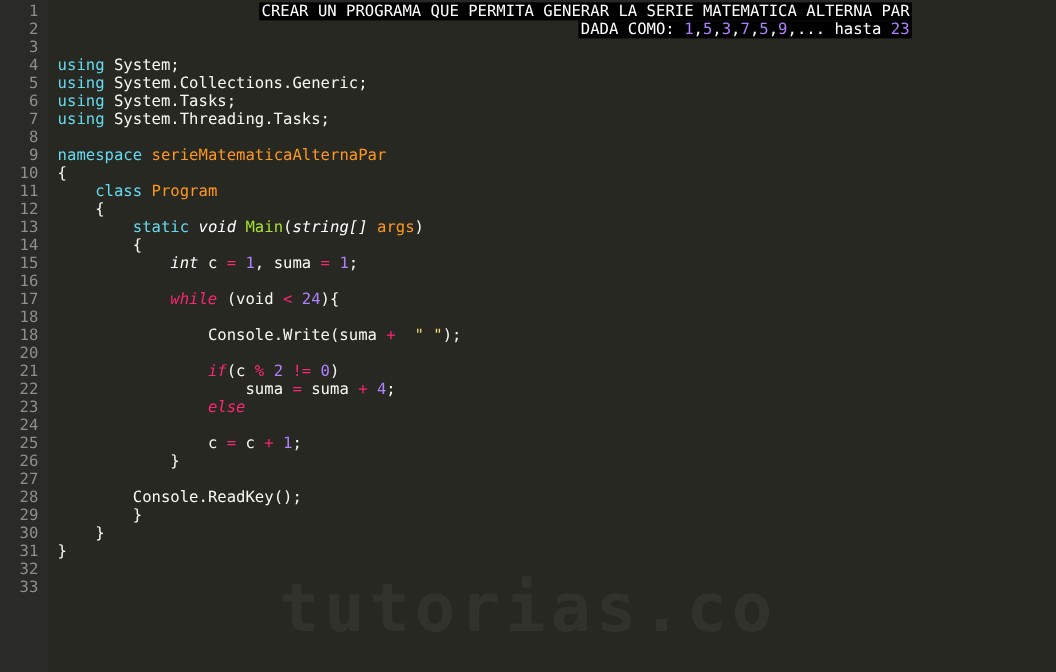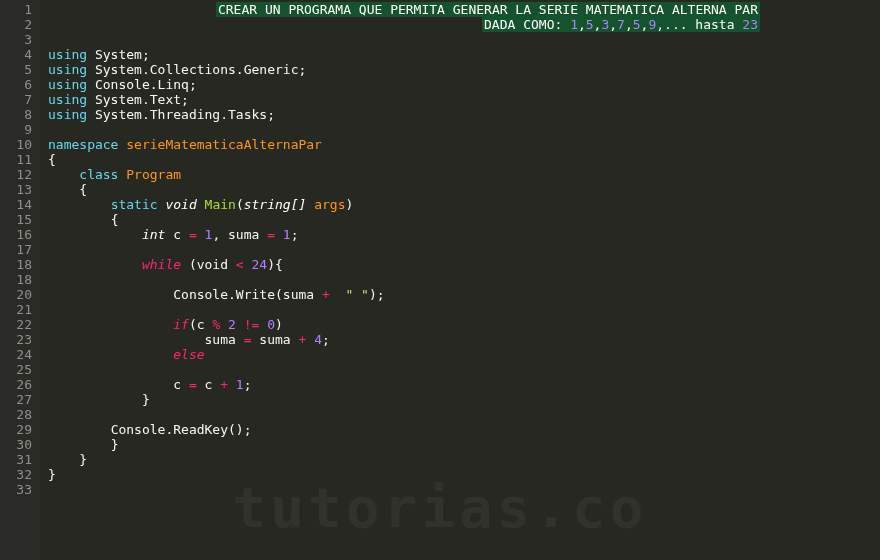--- a/index.html
+++ b/index.html
@@ -42,21 +42,21 @@
 .tok-type { color: #ffffff; font-style: italic; }
 .tok-method { color: #a6e22e; }
 .tok-param { color: #fd971f; }
 .tok-str { color: #e6db74; }
 .tok-num { color: #ae81ff; }
 .tok-op { color: #f92672; }
 .tok-punc { color: #f8f8f2; }
 .tok-id { color: #f8f8f2; }
 .tok-name { color: #fd971f; }
 .highlight {
-  background: #14532d;
+  background: #000000;
   color: #fff;
   padding: 0 2px;
 }
 .highlight .tok-num { color: #ae81ff; }
 .watermark {
   position: absolute;
   bottom: 20px;
   left: 50%;
   transform: translateX(-50%);
   font-size: 56px;
@@ -108,22 +108,21 @@
   <div class="code-area">
 
     <div class="code-line" style="padding-left:8px; text-align:left; display:flex; justify-content:flex-end; padding-right:120px;"><span class="highlight">CREAR UN PROGRAMA QUE PERMITA GENERAR LA SERIE MATEMATICA ALTERNA PAR</span></div>
 
     <div class="code-line" style="display:flex; justify-content:flex-end; padding-right:120px;"><span class="highlight"><span>DADA COMO: </span><span class="tok-num">1</span><span>,</span><span class="tok-num">5</span><span>,</span><span class="tok-num">3</span><span>,</span><span class="tok-num">7</span><span>,</span><span class="tok-num">5</span><span>,</span><span class="tok-num">9</span><span>,</span><span>... hasta </span><span class="tok-num">23</span></span></div>
 
     <div class="code-line"></div>
 
     <div class="code-line"><span class="tok-using">using</span><span class="tok-id"> System;</span></div>
     <div class="code-line"><span class="tok-using">using</span><span class="tok-id"> System.Collections.Generic;</span></div>
-    <div class="code-line"><span class="tok-using">using</span><span class="tok-id"> Console.Linq;</span></div>
-    <div class="code-line"><span class="tok-using">using</span><span class="tok-id"> System.Text;</span></div>
+    <div class="code-line"><span class="tok-using">using</span><span class="tok-id"> System.Tasks;</span></div>
     <div class="code-line"><span class="tok-using">using</span><span class="tok-id"> System.Threading.Tasks;</span></div>
 
     <div class="code-line"></div>
 
     <div class="code-line"><span class="tok-using">namespace</span><span class="tok-name"> serieMatematicaAlternaPar</span></div>
     <div class="code-line"><span class="tok-punc">{</span></div>
     <div class="code-line">    <span class="tok-using">class</span><span class="tok-name"> Program</span></div>
     <div class="code-line">    <span class="tok-punc">{</span></div>
     <div class="code-line">        <span class="tok-using">static</span><span class="tok-type"> void</span><span class="tok-method"> Main</span><span class="tok-punc">(</span><span class="tok-type">string[]</span><span class="tok-param"> args</span><span class="tok-punc">)</span></div>
     <div class="code-line">        <span class="tok-punc">{</span></div>

